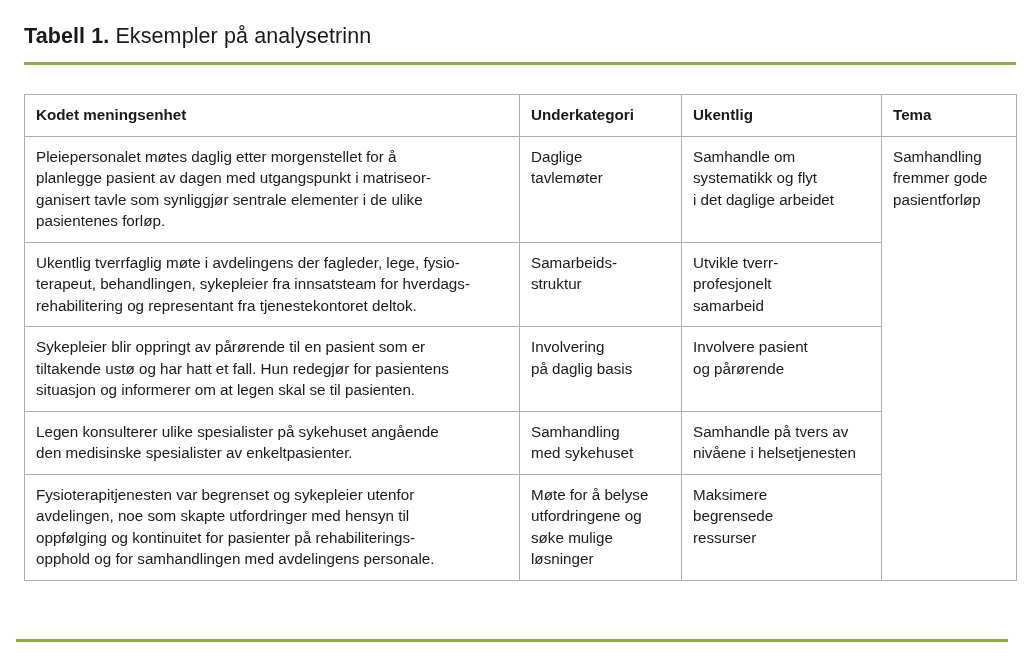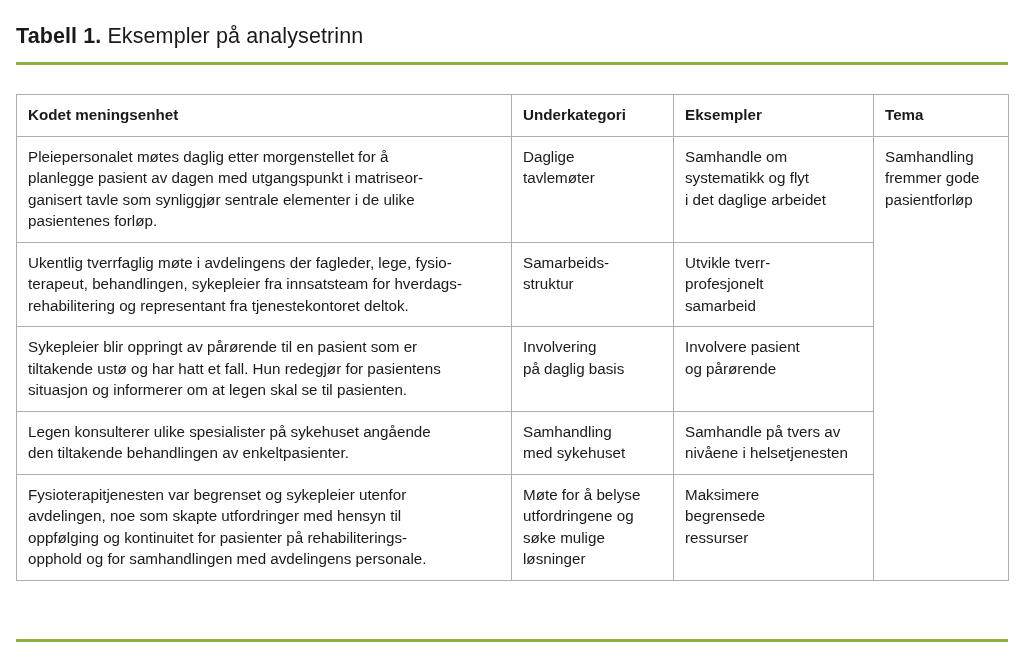--- a/index.html
+++ b/index.html
@@ -12,21 +12,21 @@
     height: 671px;
     font-family: "Liberation Sans", sans-serif;
     color: #1a1a1a;
     overflow: hidden;
   }
   .page {
     position: relative;
     width: 824px;
     height: 671px;
     box-sizing: border-box;
-    padding: 0 16px;
+    padding: 0 24px;
   }
   
   .caption {
     padding-top: 22px;
     font-size: 21.5px;
     line-height: 28px;
     letter-spacing: 0.1px;
     white-space: nowrap;
   }
   .caption-label {
@@ -105,21 +105,21 @@
       <colgroup>
         <col class="col-meaning">
         <col class="col-subcat">
         <col class="col-cat">
         <col class="col-theme">
       </colgroup>
       <thead>
         <tr>
           <th>Kodet meningsenhet</th>
           <th>Underkategori</th>
-          <th>Eksempler</th>
+          <th>Ukentlig</th>
           <th>Tema</th>
         </tr>
       </thead>
       <tbody>
 
         <tr>
           <td>
             <span class="cell-line">Pleiepersonalet møtes daglig etter morgenstellet for å</span>
             <span class="cell-line">planlegge pasient av dagen med utgangspunkt i matriseor-</span>
             <span class="cell-line">ganisert tavle som synliggjør sentrale elementer i de ulike</span>
@@ -170,21 +170,21 @@
           </td>
           <td>
             <span class="cell-line">Involvere pasient</span>
             <span class="cell-line">og pårørende</span>
           </td>
         </tr>
 
         <tr>
           <td>
             <span class="cell-line">Legen konsulterer ulike spesialister på sykehuset angående</span>
-            <span class="cell-line">den tiltakende behandlingen av enkeltpasienter.</span>
+            <span class="cell-line">den medisinske spesialister av enkeltpasienter.</span>
           </td>
           <td>
             <span class="cell-line">Samhandling</span>
             <span class="cell-line">med sykehuset</span>
           </td>
           <td>
             <span class="cell-line">Samhandle på tvers av</span>
             <span class="cell-line">nivåene i helsetjenesten</span>
           </td>
         </tr>

